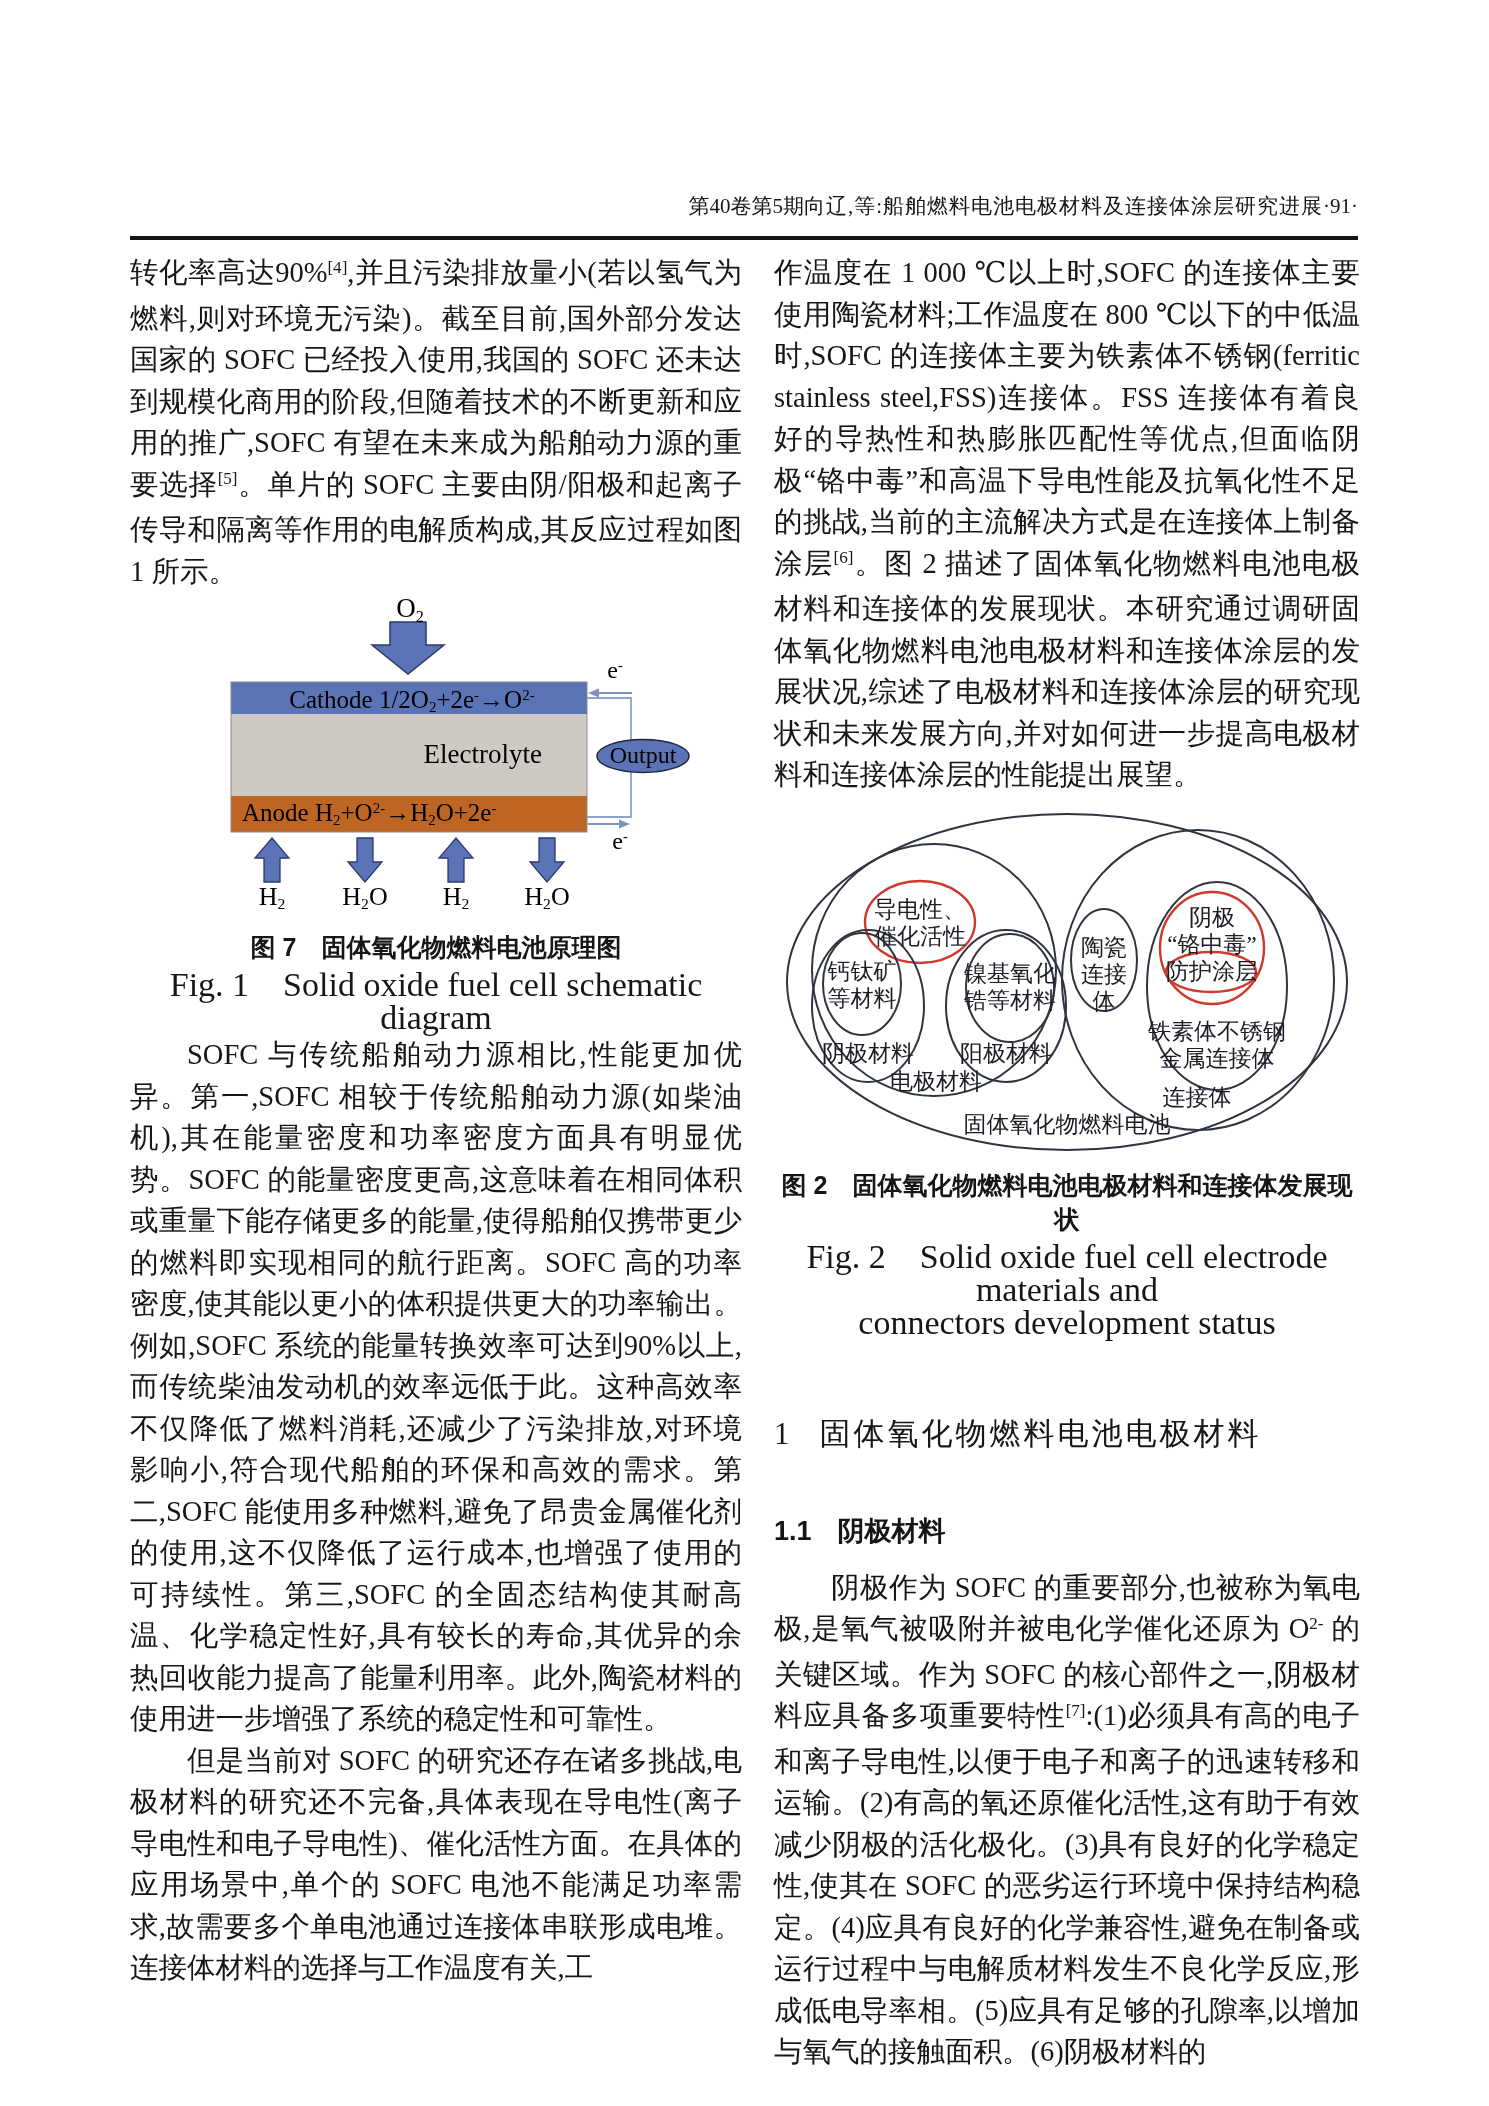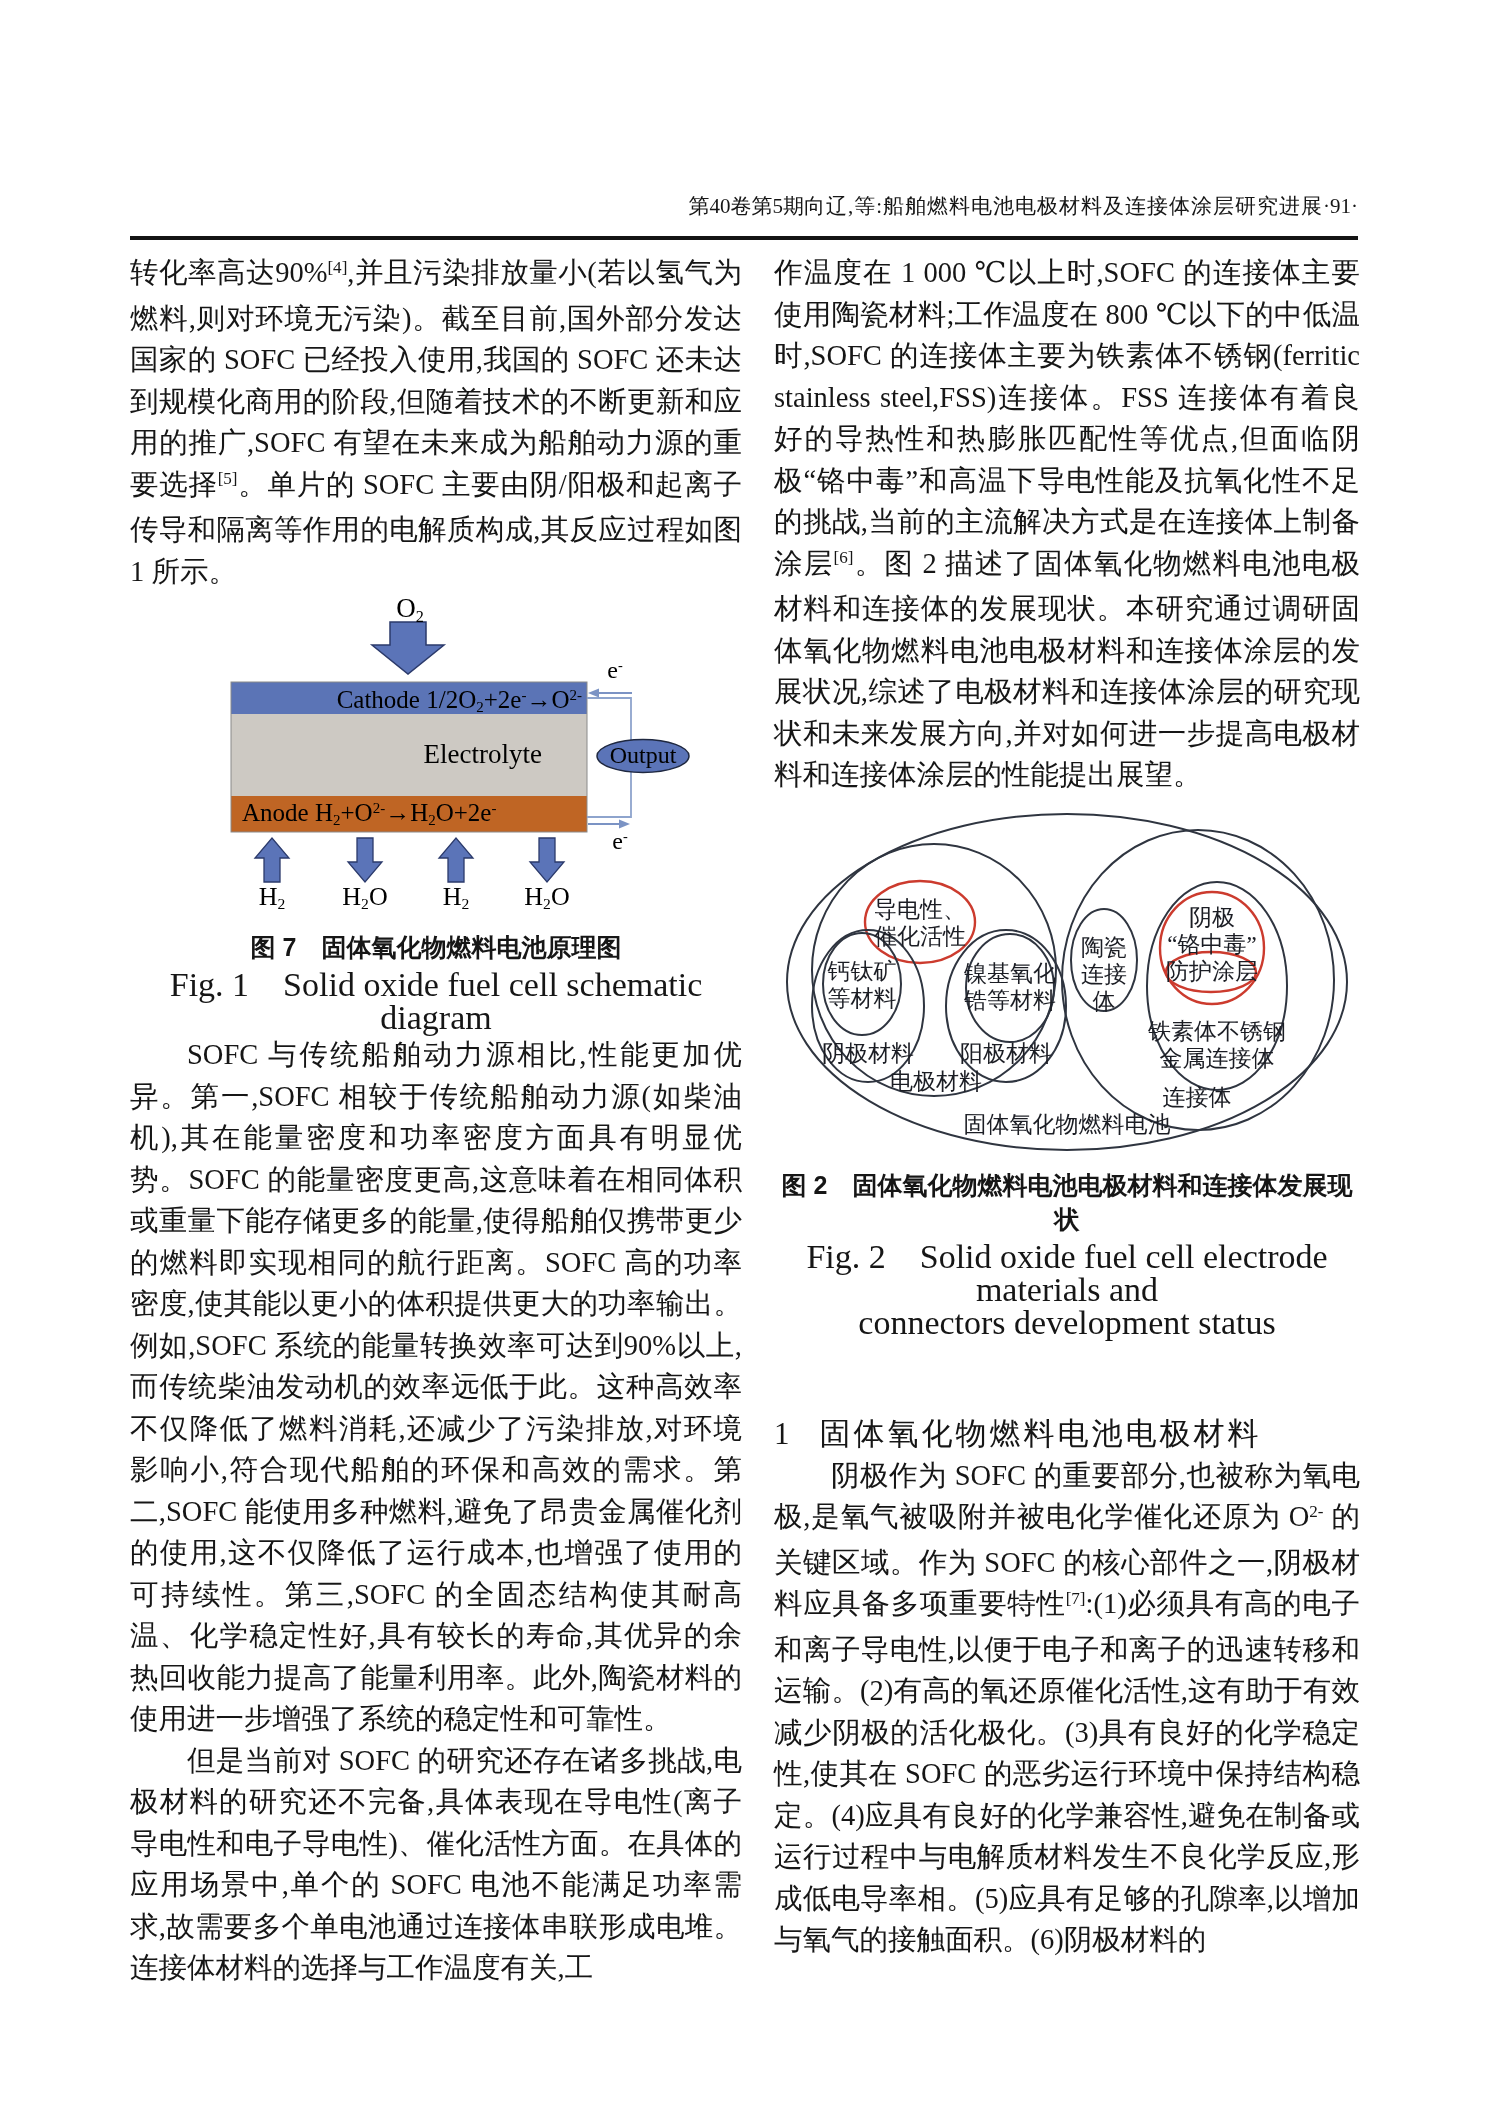--- a/index.html
+++ b/index.html
@@ -28,21 +28,21 @@
 
   figure{margin:0;padding:0;}
   .fig-canvas{position:relative;}
   .fig1-canvas{height:322px;margin-top:6px;}
   .fig2-canvas{height:350px;margin-top:12px;}
   .fig-canvas svg{position:absolute;left:0;top:0;}
   .flabel{position:absolute;text-align:center;color:#000000;}
   
   .f1{font-size:25px;line-height:29px;}
   .f1-o2{left:250px;top:-4px;width:60px;font-size:27px;}
-  .f1-cathode{left:112px;top:87px;text-align:right;width:340px;}
+  .f1-cathode{left:112px;top:87px;text-align:center;width:340px;}
   .f1-electrolyte{left:112px;top:142px;text-align:right;width:300px;font-size:27px;}
   .f1-anode{left:112px;top:200px;text-align:left;width:340px;}
   .f1-etop{left:463px;top:58px;width:44px;font-size:24px;}
   .f1-ebottom{left:468px;top:229px;width:44px;font-size:24px;}
   .f1-output{left:467px;top:143px;width:92px;font-size:24px;}
   .f1-gas{top:284px;width:66px;font-size:26px;}
   .f1-h2a{left:109px;}  .f1-h2oa{left:202px;}
   .f1-h2b{left:293px;}  .f1-h2ob{left:384px;}
   
   .f2{font-size:23px;line-height:27px;color:#1b1d24;}
@@ -168,15 +168,16 @@
     </div>
     <figcaption>
       <div class="cap-zh">图 2　固体氧化物燃料电池电极材料和连接体发展现状</div>
       <div class="cap-en">Fig. 2　Solid oxide fuel cell electrode materials and</div>
       <div class="cap-en" style="margin-top:0;">connectors development status</div>
     </figcaption>
   </figure>
 
   <h2 class="sec1"><span class="sec-num">1</span><span>固体氧化物燃料电池电极材料</span></h2>
 
+  <h3 class="sec11"><span class="sec-num">1.1</span><span>阴极材料</span></h3>
 
   <p class="body-p indent"><span>阴极作为 SOFC 的重要部分,也被称为氧电极,是氧气被吸附并被电化学催化还原为 O</span><sup>2-</sup><span> 的关键区域。作为 SOFC 的核心部件之一,阴极材料应具备多项重要特性</span><sup>[7]</sup><span>:(1)必须具有高的电子和离子导电性,以便于电子和离子的迅速转移和运输。(2)有高的氧还原催化活性,这有助于有效减少阴极的活化极化。(3)具有良好的化学稳定性,使其在 SOFC 的恶劣运行环境中保持结构稳定。(4)应具有良好的化学兼容性,避免在制备或运行过程中与电解质材料发生不良化学反应,形成低电导率相。(5)应具有足够的孔隙率,以增加与氧气的接触面积。(6)阴极材料的</span></p>
 </div>
 
 </body></html>

